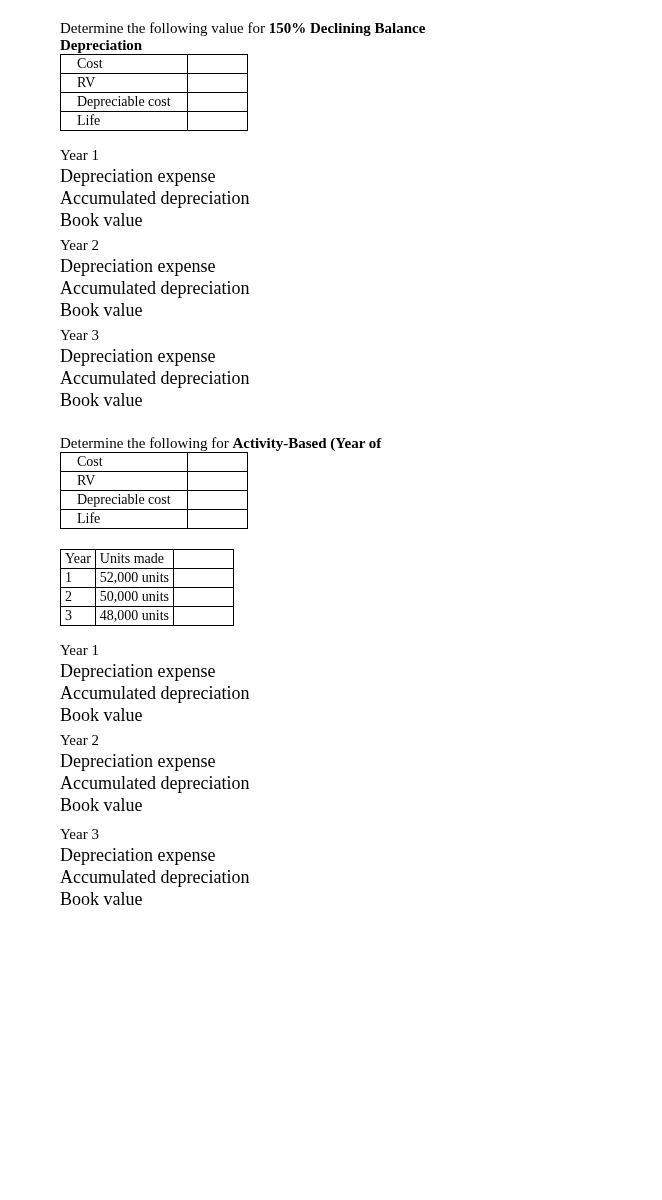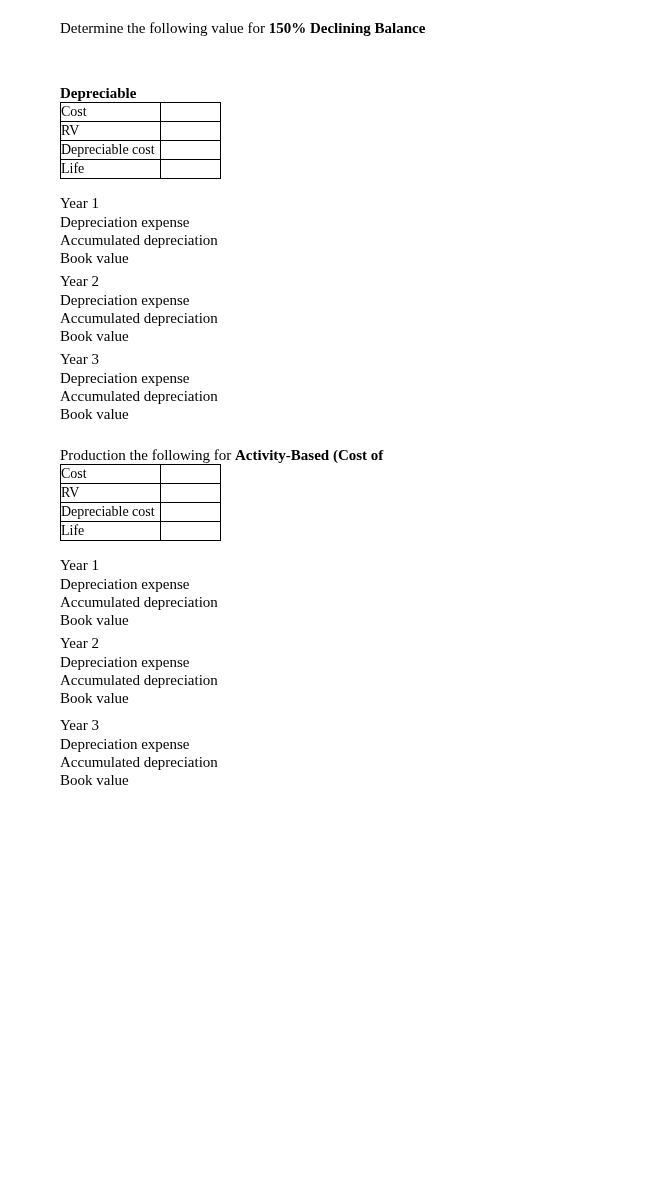--- a/index.html
+++ b/index.html
@@ -13,31 +13,30 @@
       font-family: "Times New Roman", Times, serif;
       font-size: 15px;
       color: #000000;
       width: 662px;
       min-height: 1200px;
       padding: 20px 60px;
     }
 
     .bold {
       font-weight: bold;
-      margin-top: 48px;
     }
 
     .input-table {
       border-collapse: collapse;
       margin-bottom: 16px;
     }
 
     .input-table td {
       border: 1px solid #000;
-      padding: 1px 0;
+      padding: 1px 16px;
       font-size: 14px;
       min-width: 100px;
     }
 
     .input-table td.input-cell {
       min-width: 60px;
       width: 60px;
     }
 
     .year-section {
@@ -45,21 +44,21 @@
     }
 
     .year-label {
       font-weight: normal;
       margin-bottom: 2px;
     }
 
     .year-item {
       margin-left: 0;
       margin-bottom: 1px;
-      font-size: 15px;
+      font-size: 18px;
     }
 
     .units-table {
       border-collapse: collapse;
       margin-bottom: 16px;
     }
 
     .units-table td {
       border: 1px solid #000;
       padding: 1px 4px;
@@ -76,21 +75,21 @@
     }
   </style>
 </head>
 <body>
 
 <div>
 
   <p>
     <span>Determine the following value for </span><span class="bold">150% Declining Balance</span>
   </p>
-  <p class="bold">Depreciable</p>
+  <p class="bold">Depreciation</p>
 
   <table class="input-table">
     <tbody>
       <tr>
         <td>Cost</td>
         <td class="input-cell"></td>
       </tr>
       <tr>
         <td>RV</td>
         <td class="input-cell"></td>
@@ -128,21 +127,21 @@
       <p class="year-item">Accumulated depreciation</p>
       <p class="year-item">Book value</p>
     </div>
 
   </div>
 </div>
 
 <div class="divider-section">
 
   <p>
-    <span>Production the following for </span><span class="bold">Activity-Based (Cost of</span>
+    <span>Determine the following for </span><span class="bold">Activity-Based (Year of</span>
   </p>
 
   <table class="input-table">
     <tbody>
       <tr>
         <td>Cost</td>
         <td class="input-cell"></td>
       </tr>
       <tr>
         <td>RV</td>
@@ -152,20 +151,44 @@
         <td>Depreciable cost</td>
         <td class="input-cell"></td>
       </tr>
       <tr>
         <td>Life</td>
         <td class="input-cell"></td>
       </tr>
     </tbody>
   </table>
 
+  <table class="units-table" style="margin-bottom: 16px; margin-top: 20px;">
+    <tbody>
+      <tr>
+        <td>Year</td>
+        <td>Units made</td>
+        <td class="input-cell"></td>
+      </tr>
+      <tr>
+        <td>1</td>
+        <td>52,000 units</td>
+        <td class="input-cell"></td>
+      </tr>
+      <tr>
+        <td>2</td>
+        <td>50,000 units</td>
+        <td class="input-cell"></td>
+      </tr>
+      <tr>
+        <td>3</td>
+        <td>48,000 units</td>
+        <td class="input-cell"></td>
+      </tr>
+    </tbody>
+  </table>
 
   <div>
 
     <div class="year-section">
       <p class="year-label">Year 1</p>
       <p class="year-item">Depreciation expense</p>
       <p class="year-item">Accumulated depreciation</p>
       <p class="year-item">Book value</p>
     </div>
 

